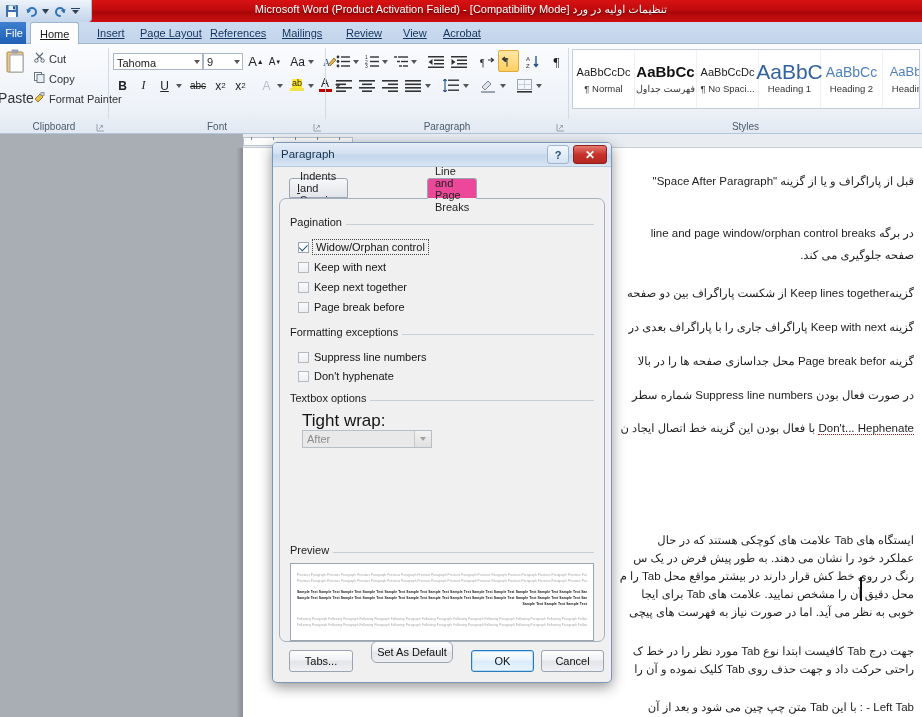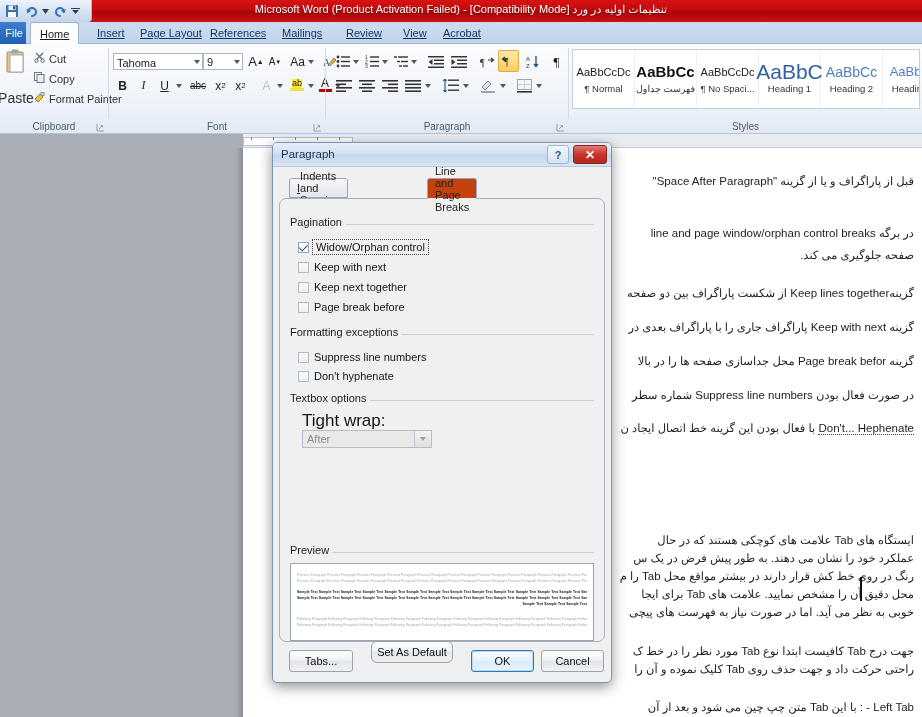--- a/index.html
+++ b/index.html
@@ -202,21 +202,21 @@
   #dtabs { position:absolute; left:0; top:9px; height:20px; }
   .dtab {
     position:absolute; top:0; height:20px; display:flex; align-items:center;
     padding:0 7px; font-size:11px; cursor:pointer;
     border:1px solid #9aa6b4;
     border-top-left-radius:3px; border-top-right-radius:3px;
     background: linear-gradient(to bottom,#f6f7f9,#e2e5ea);
     color:#222;
   }
   .dtab.active {
-    background:#c2410c; border-bottom-color:#f0f0f0; z-index:3; height:21px;
+    background:#ec4899; border-bottom-color:#f0f0f0; z-index:3; height:21px;
     font-weight:normal;
   }
   #dtabpanel {
     position:absolute; left:0; top:29px; right:0; bottom:34px;
     background:#f0f0f0; border:1px solid #a6b0bc; border-radius:7px;
   }
 
   .fieldset { position:absolute; left:10px; right:10px; }
   .fs-legend {
     position:absolute; left:0; top:-1px; font-size:11px; color:#1b1b1b;

